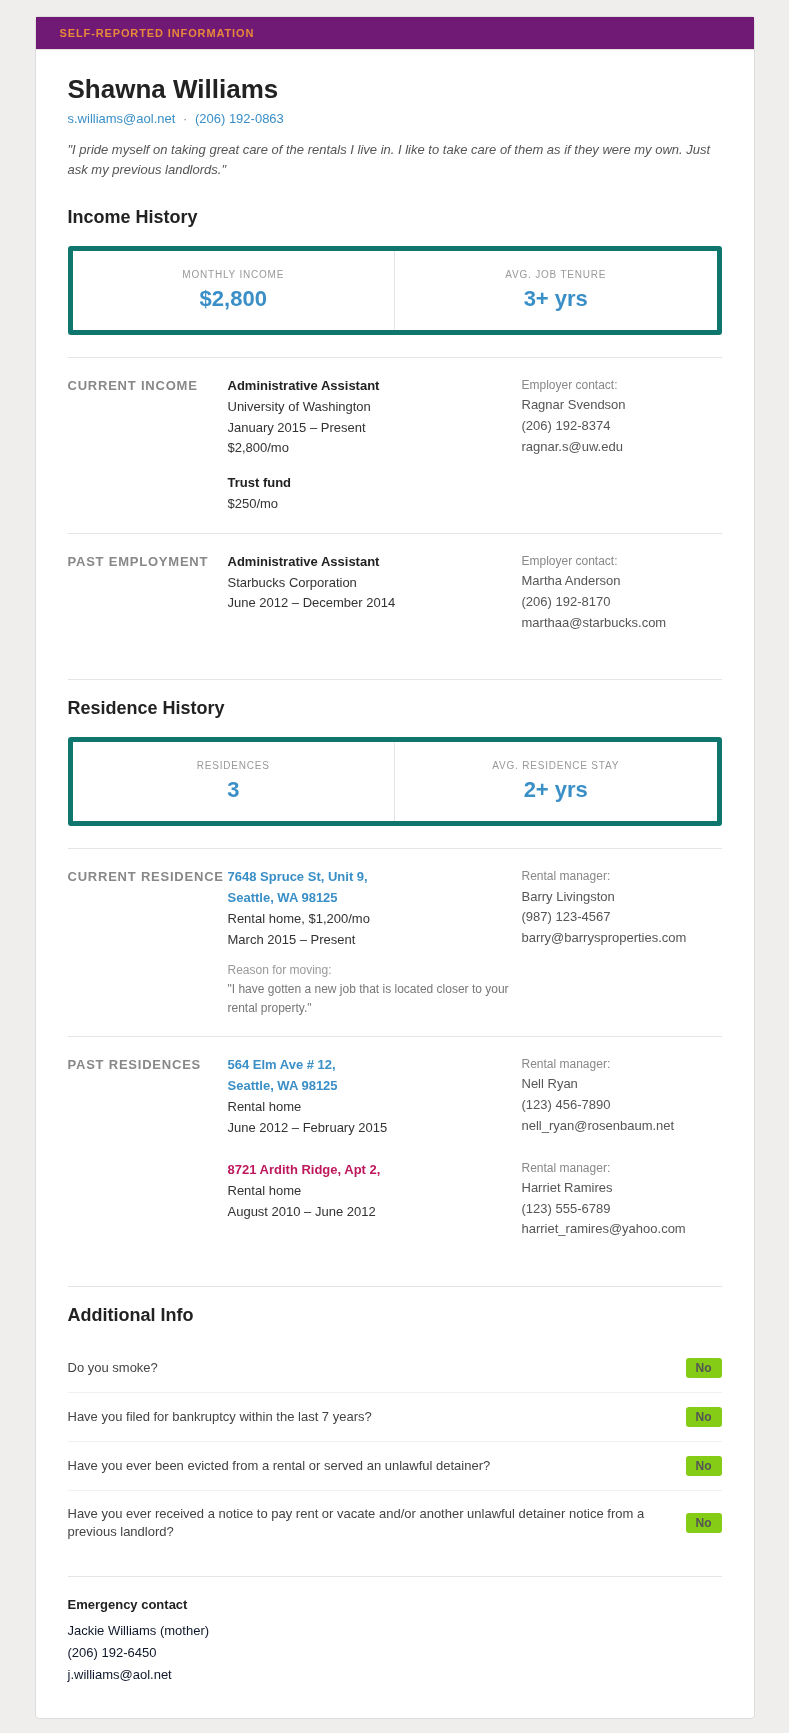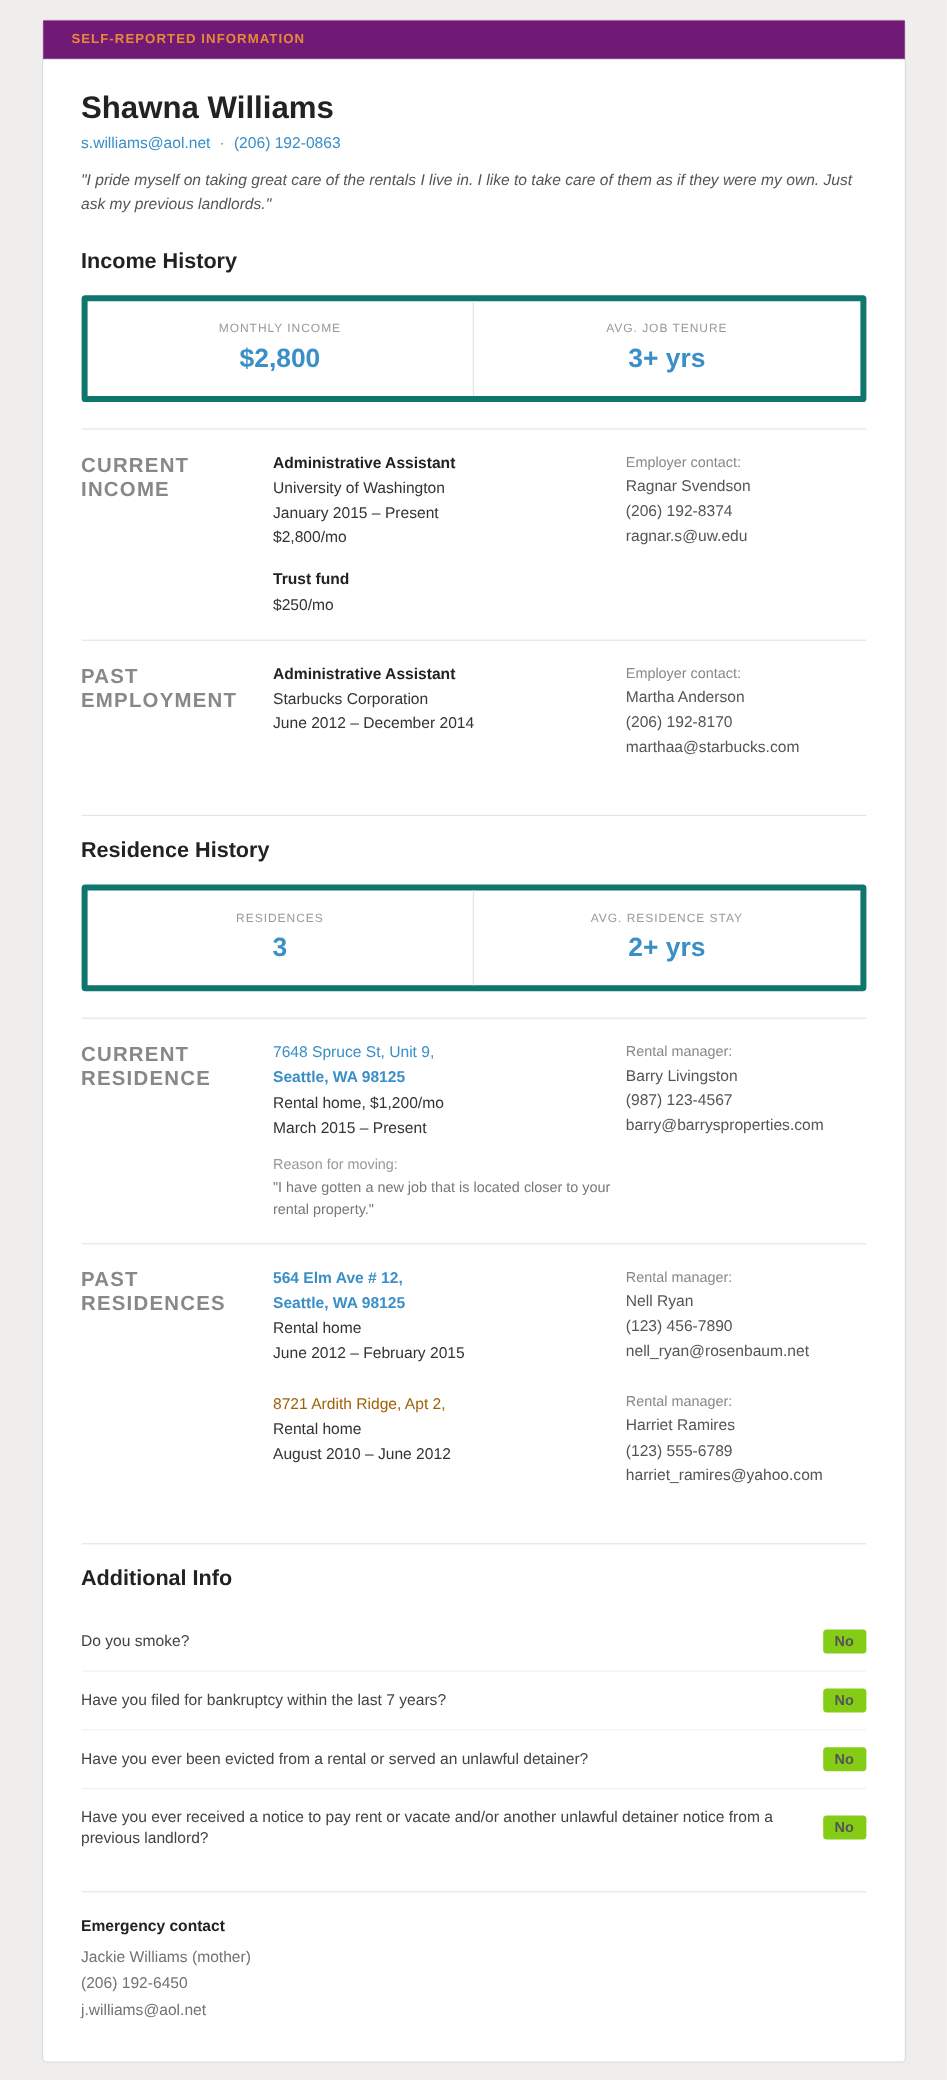--- a/index.html
+++ b/index.html
@@ -90,21 +90,21 @@
       padding: 18px 0;
     }
     .info-row {
       display: flex;
       align-items: flex-start;
       padding: 0 0 0 0;
     }
     .info-row-label {
       width: 160px;
       min-width: 160px;
-      font-size: 17px;
+      font-size: 13px;
       color: #888;
       letter-spacing: 0.06em;
       text-transform: uppercase;
       padding-top: 2px;
       font-weight: bold;
     }
     .info-row-main {
       flex: 1;
       font-size: 13px;
       color: #333;
@@ -172,21 +172,21 @@
       border-top: 1px solid #e5e5e5;
     }
     .emergency-title {
       font-size: 13px;
       font-weight: bold;
       color: #222;
       margin-bottom: 8px;
     }
     .emergency-info {
       font-size: 13px;
-      color: #737373;
+      color: #0f172a;
       line-height: 1.7;
     }
   </style>
 </head>
 <body>
 
 <div class="card">
   <div class="self-reported-banner">SELF-REPORTED INFORMATION</div>
 
   <div class="main-content">
@@ -262,21 +262,21 @@
       <div class="stat-box">
         <div class="stat-label">AVG. RESIDENCE STAY</div>
         <div class="stat-value">2+ yrs</div>
       </div>
     </div>
 
     <div class="info-section">
       <div class="info-row">
         <div class="info-row-label">CURRENT RESIDENCE</div>
         <div class="info-row-main">
-          <div class="address-link" style="color:#3a8fc7; font-weight:normal;">7648 Spruce St, Unit 9,</div>
+          <div class="address-link" style="color:#3a8fc7; font-weight:bold;">7648 Spruce St, Unit 9,</div>
           <div class="address-link" style="color:#3a8fc7; font-weight:bold;">Seattle, WA 98125</div>
           <div>Rental home, $1,200/mo</div>
           <div>March 2015 – Present</div>
           <div class="reason-block">
             <div class="reason-label">Reason for moving:</div>
             <div>"I have gotten a new job that is located closer to your rental property."</div>
           </div>
         </div>
         <div class="info-row-contact">
           <div class="contact-label">Rental manager:</div>
@@ -293,21 +293,21 @@
         <div class="info-row-main">
 
           <div>
             <div class="address-link" style="color:#3a8fc7; font-weight:bold;">564 Elm Ave # 12,</div>
             <div class="address-link" style="color:#3a8fc7; font-weight:bold;">Seattle, WA 98125</div>
             <div>Rental home</div>
             <div>June 2012 – February 2015</div>
           </div>
 
           <div style="margin-top:22px;">
-            <div class="address-link" style="color:#a16207; font-weight:normal;">8721 Ardith Ridge, Apt 2,</div>
+            <div class="address-link" style="color:#be185d; font-weight:bold;">8721 Ardith Ridge, Apt 2,</div>
             <div>Rental home</div>
             <div>August 2010 – June 2012</div>
           </div>
         </div>
         <div class="info-row-contact">
 
           <div>
             <div class="contact-label">Rental manager:</div>
             <div>Nell Ryan</div>
             <div>(123) 456-7890</div>

